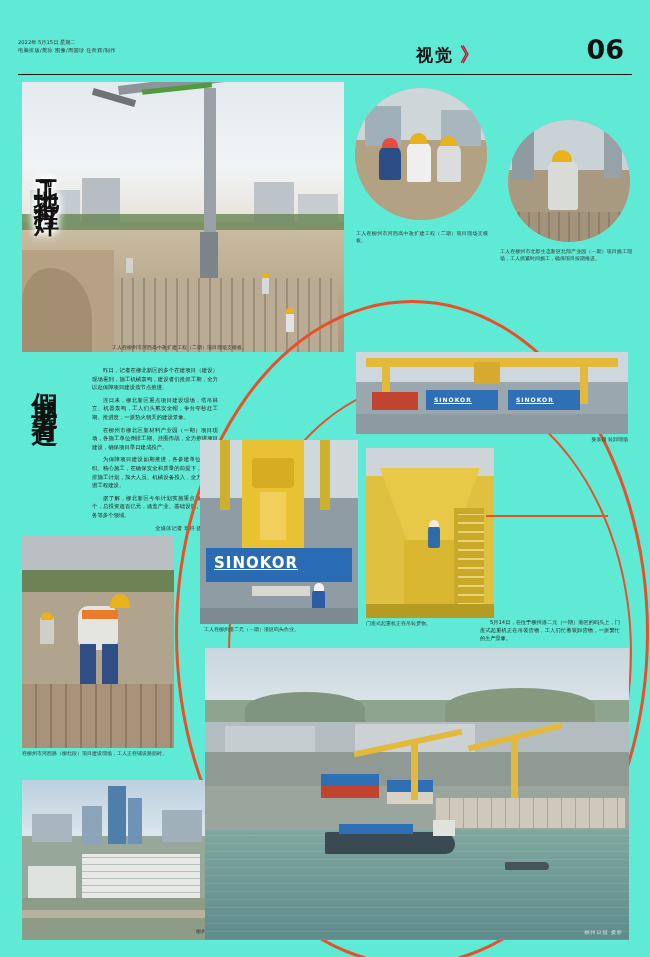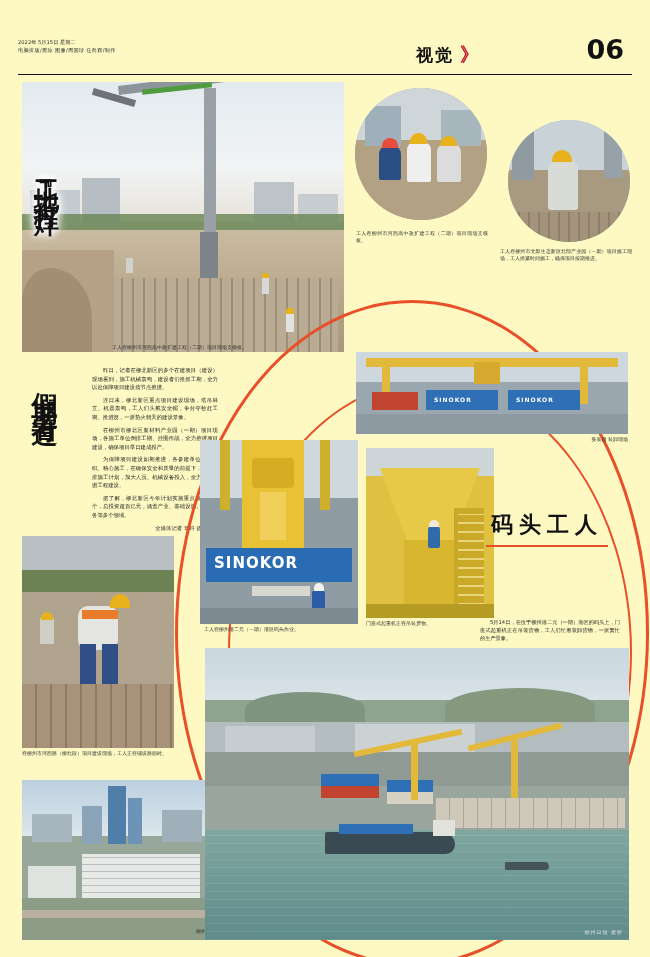--- a/index.html
+++ b/index.html
@@ -5,21 +5,21 @@
   html,body{margin:0;padding:0;}
   body{
     width:650px;height:957px;
     background:#ffffff;
     font-family:"DejaVu Sans","Liberation Sans",sans-serif;
     overflow:hidden;
     position:relative;
   }
   .page{
     position:absolute;inset:0;
-    background:#fef9c3;
+    background:#5eead4;
   }
   
   .masthead{
     position:absolute;left:18px;top:34px;right:18px;height:40px;
   }
   .mast-left{
     position:absolute;left:0;top:4px;
     font-size:5.2px;line-height:8px;color:#333;
     font-family:"DejaVu Sans",sans-serif;
   }
@@ -115,21 +115,21 @@
   }
   .docktext p{margin:0 0 4px 0;text-indent:10px;}
   
   .capbox{position:absolute;font-size:5px;line-height:7.4px;color:#333;text-align:justify;}
   .wm{
     position:absolute;right:6px;bottom:5px;color:rgba(255,255,255,.72);
     font-size:5px;letter-spacing:1px;
   }
   
   .rect{position:absolute;}
-  .txt-ct{position:absolute;color:#fff;font-weight:bold;}
+  .txt-ct{position:absolute;color:#fff;font-weight:bold;text-decoration:underline;}
 </style>
 </head>
 <body>
 
 <div class="page">
 
   <div class="masthead">
     <div class="mast-left">
       <div class="l1">2022年 5月15日 星期二</div>
       <div class="l2">电脑排版/樊琼  图像/周国珍    任向辉/制作</div>
@@ -284,21 +284,20 @@
 
     <div class="rect" style="left:62px;top:78px;width:12px;height:22px;background:#2f6ba8;border-radius:4px 4px 2px 2px;"></div>
     <div class="rect" style="left:63px;top:72px;width:10px;height:7px;background:#f0e9dc;border-radius:5px 5px 0 0;"></div>
     <div class="rect" style="left:0;top:156px;width:128px;height:14px;background:#b59a23;"></div>
   </div>
   <div class="capbox" style="left:366px;top:620px;width:126px;">
     <span>门座式起重机正在吊装货物。</span>
   </div>
 
   <div class="dockhead">
-    <div class="l1">码头工人</div>
     <div class="rule"></div>
   </div>
 
   <div class="docktext">
     <p>5月14日，在位于柳州港二元（一期）港区的码头上，门座式起重机正在吊装货物，工人们忙着装卸货物，一派繁忙的生产景象。</p>
     <p>“五一”以来，码头作业区日均吞吐量稳步提升，港口生产运行平稳有序，为企业复工复产提供有力支撑。</p>
     <p>据悉，今年1至4月，柳州港完成货物吞吐量同比增长明显，集装箱吞吐量实现较快增长。</p>
     <p class="byline" style="text-align:right;text-indent:0;">全媒体记者  覃科  摄影报道</p>
   </div>
 

